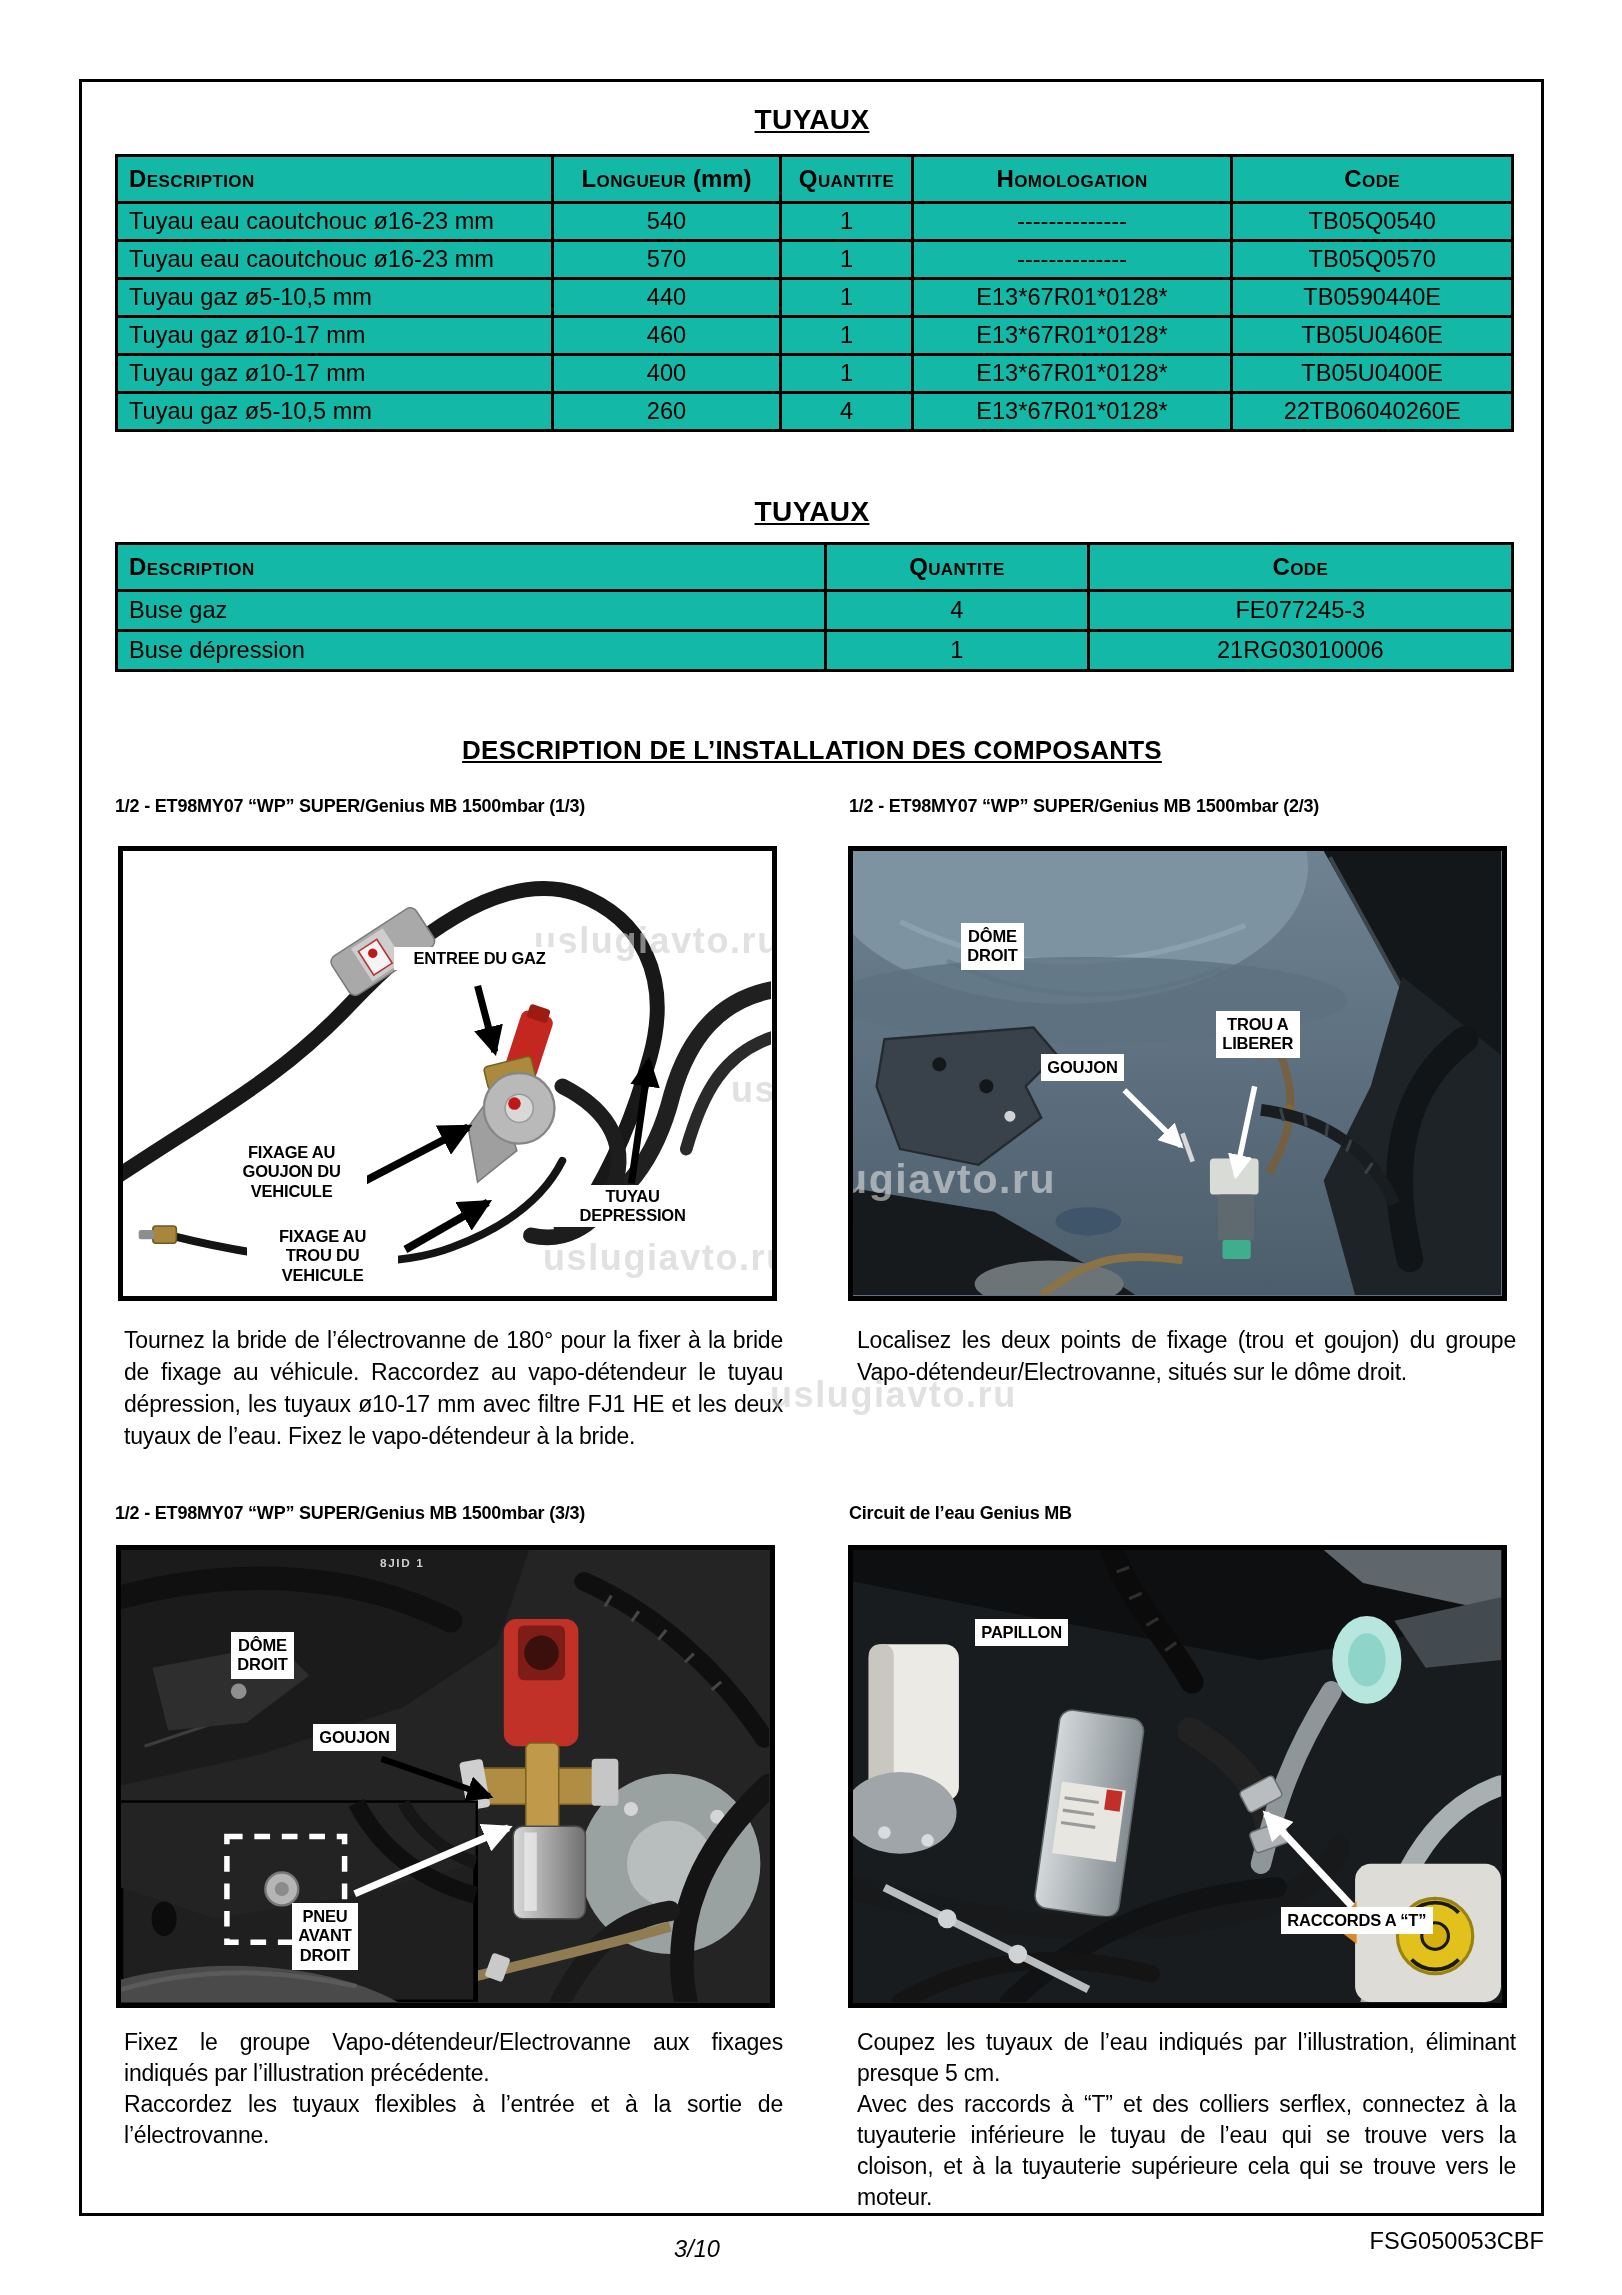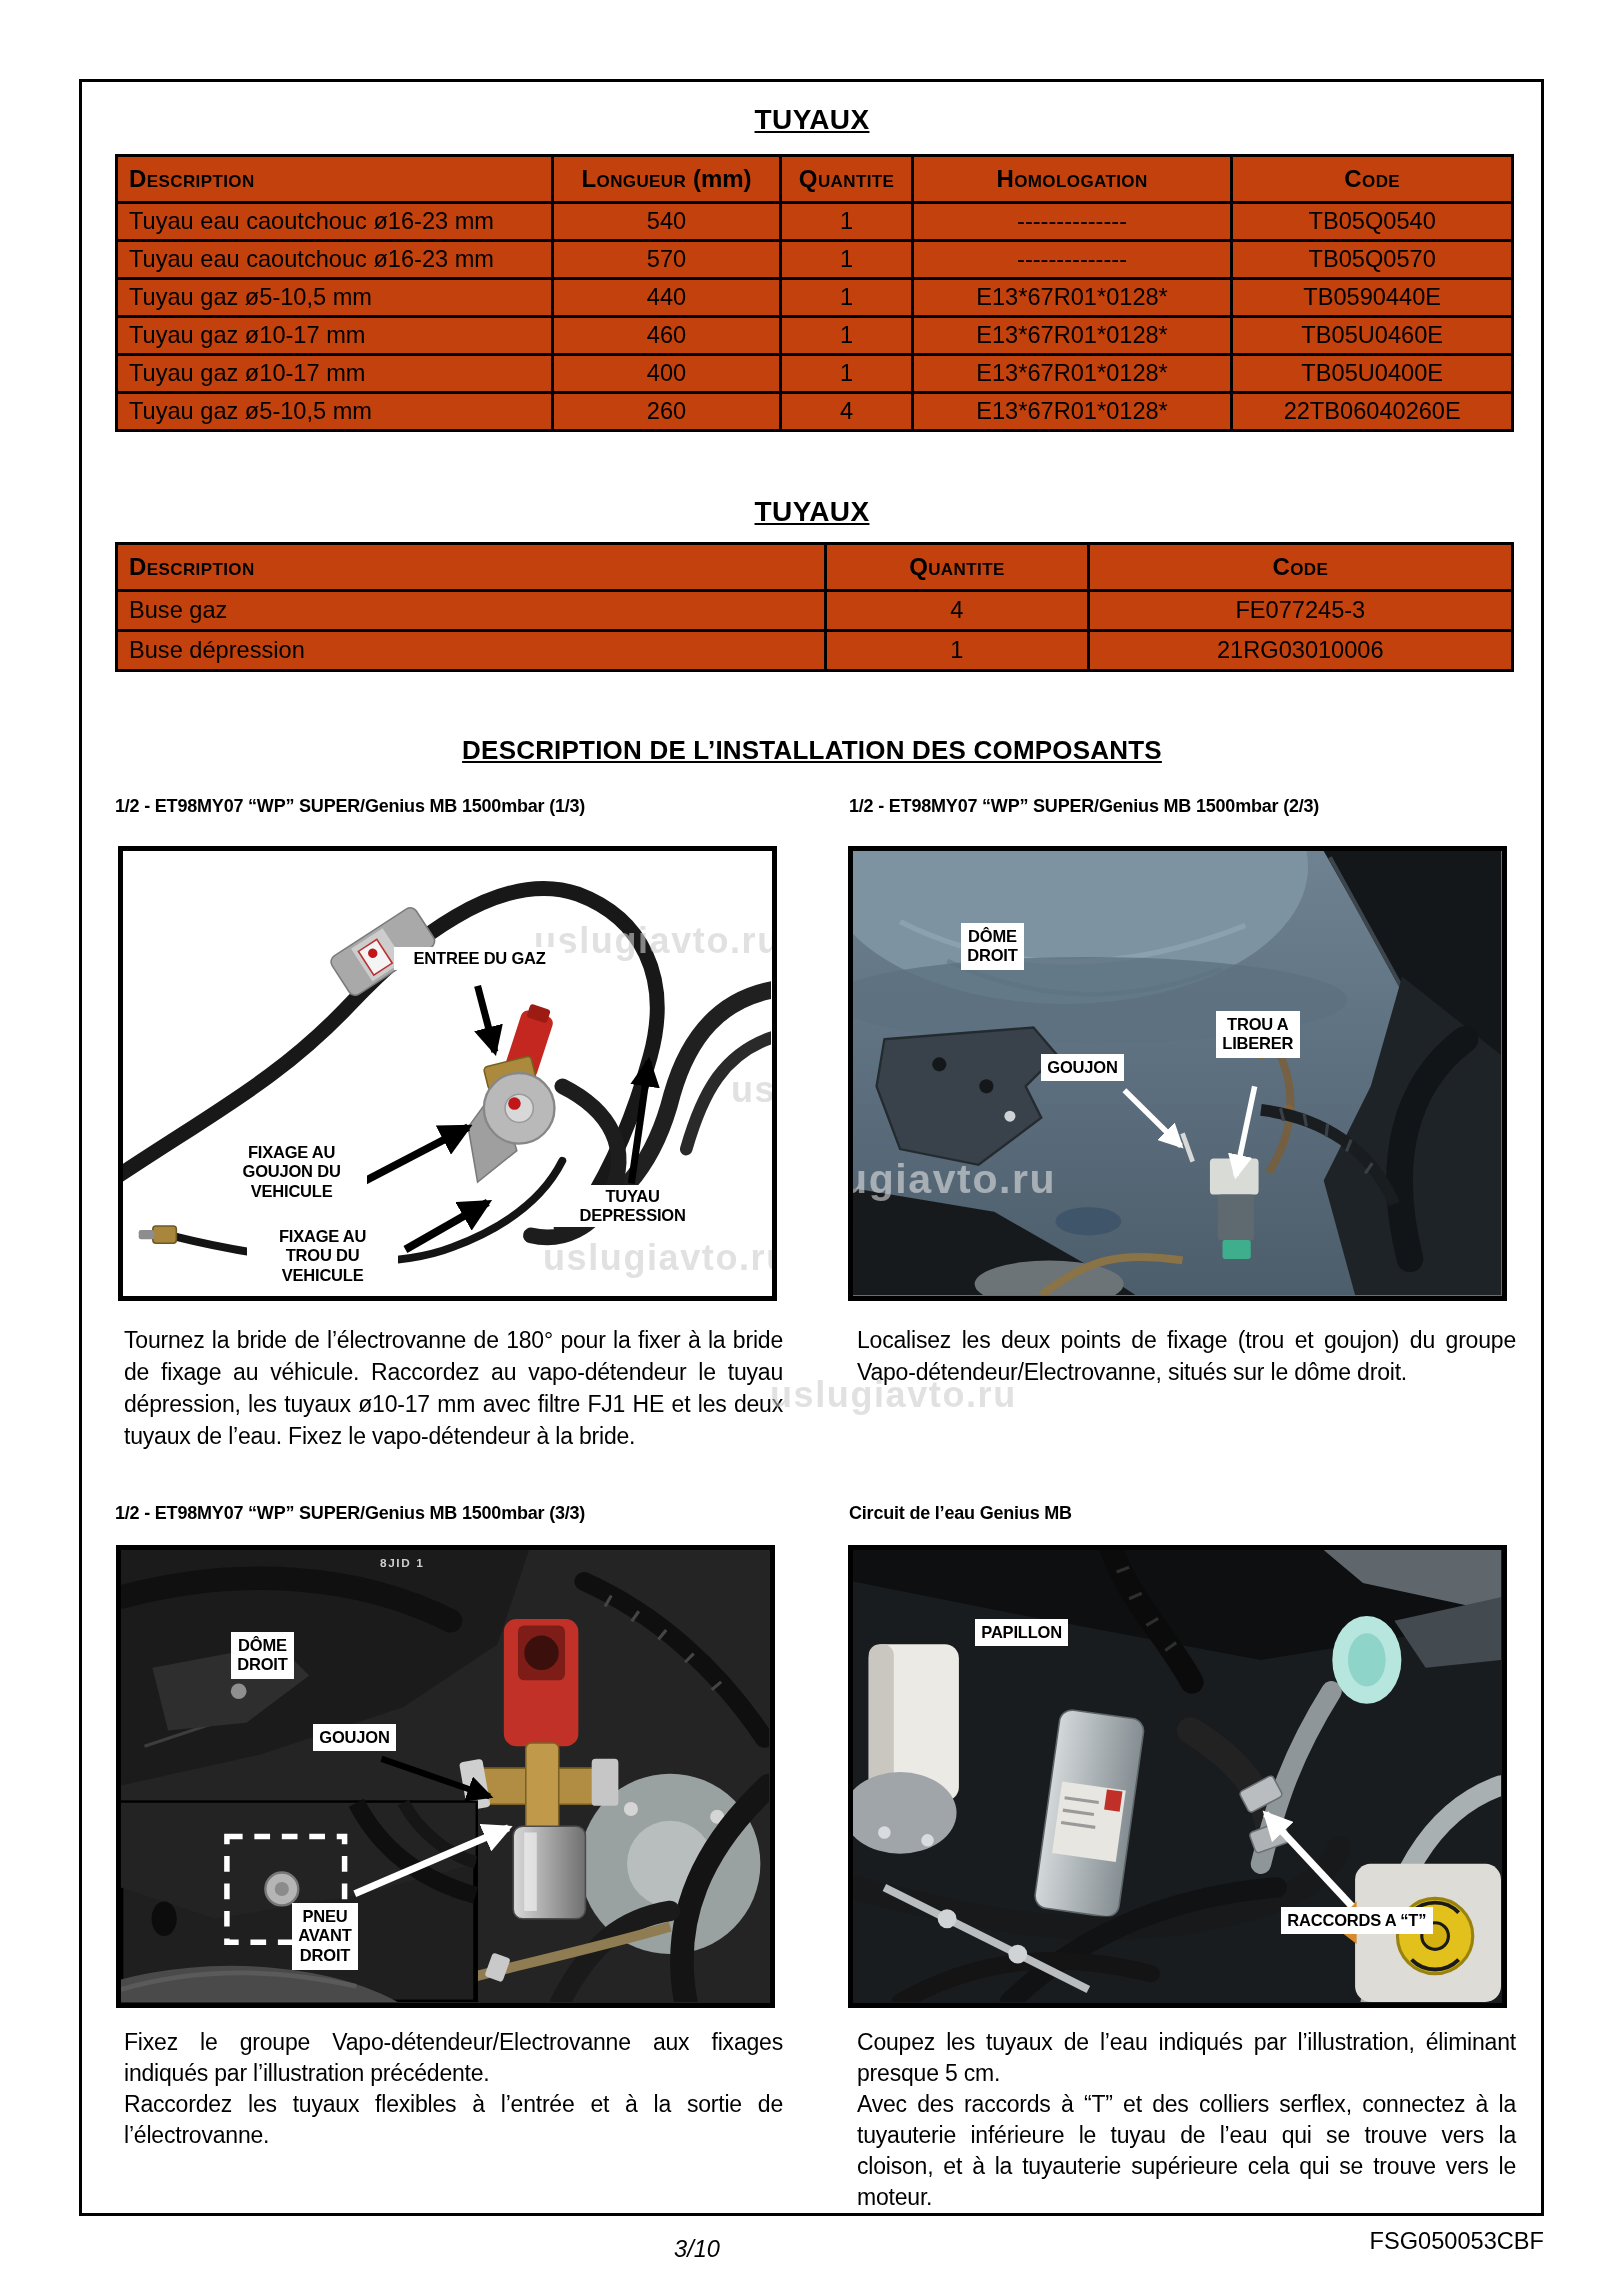--- a/index.html
+++ b/index.html
@@ -2,21 +2,21 @@
 <html style="font-size:12.6px"><head>
 <meta charset="utf-8">
 <style>
   html,body{margin:0;padding:0;background:#ffffff;}
   body{width:1623px;height:2295px;position:relative;font-family:"Liberation Sans",sans-serif;color:#000;overflow:hidden;}
   .frame{position:absolute;left:79px;top:79px;width:1459px;height:2131px;border:3.1px solid #000;}
   .doc-title{position:absolute;left:79px;width:1466px;margin:0;text-align:center;font-weight:bold;font-size:28px;text-decoration:underline;letter-spacing:0.4px;}
   #tuyaux-title{top:104px;}
   #buses-title{top:496px;}
   #section-heading{position:absolute;left:79px;width:1466px;margin:0;text-align:center;font-weight:bold;font-size:26px;text-decoration:underline;top:735px;letter-spacing:0.2px;}
-  table{border-collapse:collapse;position:absolute;table-layout:fixed;background:#c2410c;}
+  table{border-collapse:collapse;position:absolute;table-layout:fixed;background:#14b8a6;}
   #tuyaux-table{left:115px;top:154px;width:1399px;}
   #buses-table{left:115px;top:542px;width:1399px;}
   th,td{border:3.1px solid #000;overflow:hidden;white-space:nowrap;text-align:center;vertical-align:middle;}
   th{height:42px;font-size:24px;font-weight:bold;}
   th .sc{font-variant:small-caps;letter-spacing:0.4px;}
   th .unit{font-variant:normal;}
   #tuyaux-table td{height:33px;font-size:23.6px;}
   #buses-table td{height:35px;font-size:23.6px;}
   th.left,td.left{text-align:left;padding-left:11px;}
   .fig-caption{position:absolute;font-weight:bold;font-size:18px;letter-spacing:-0.2px;white-space:nowrap;}

